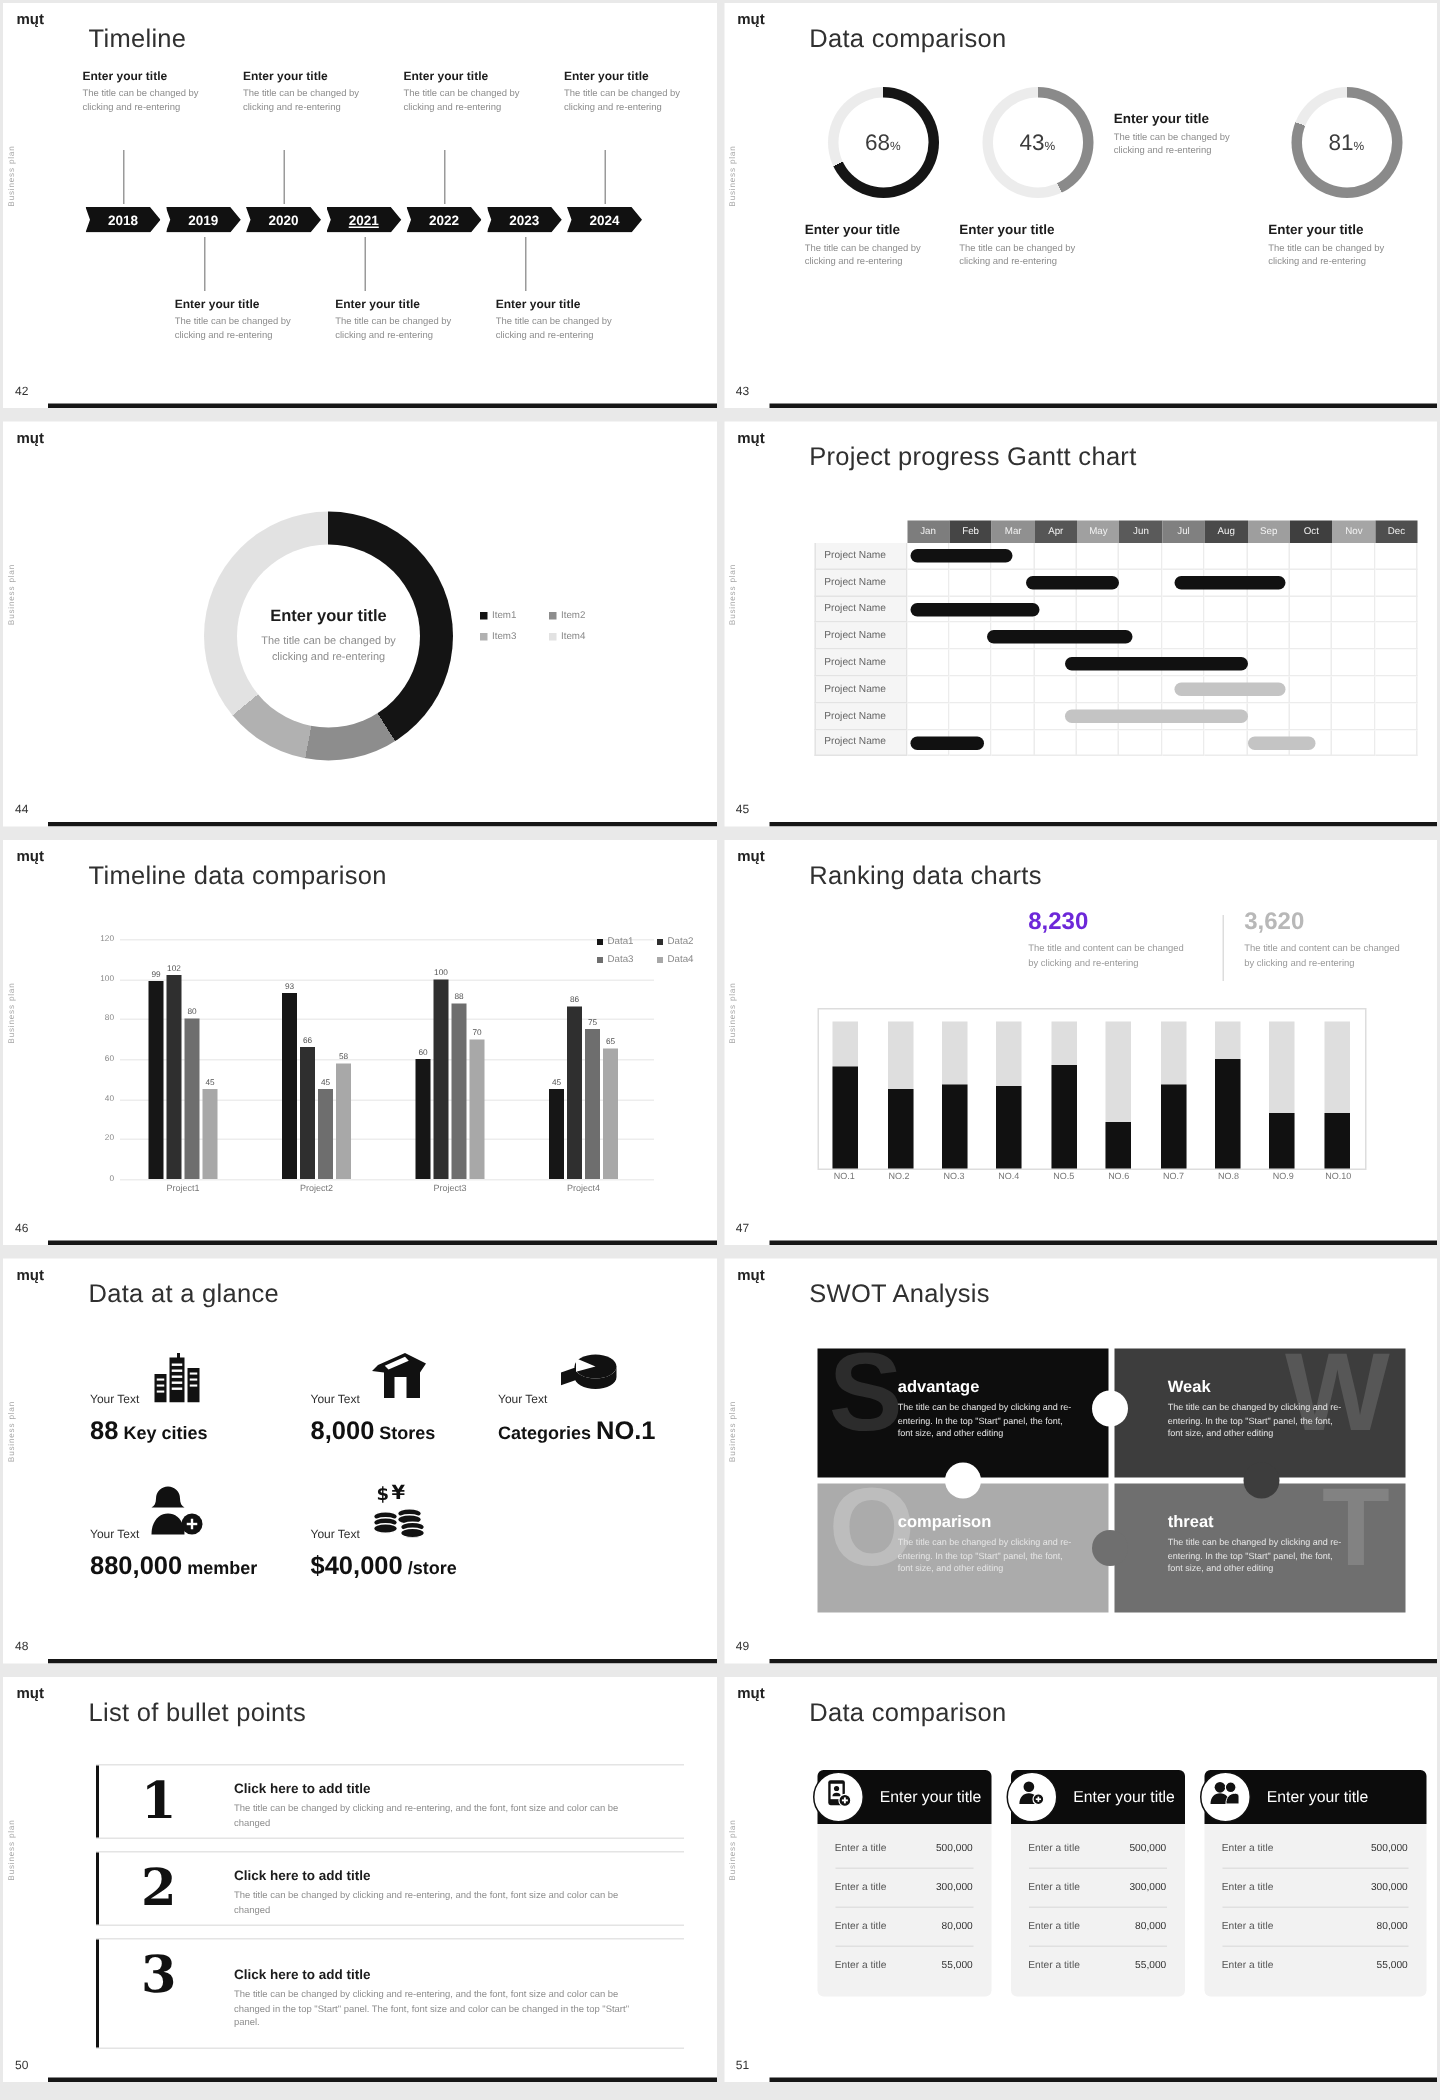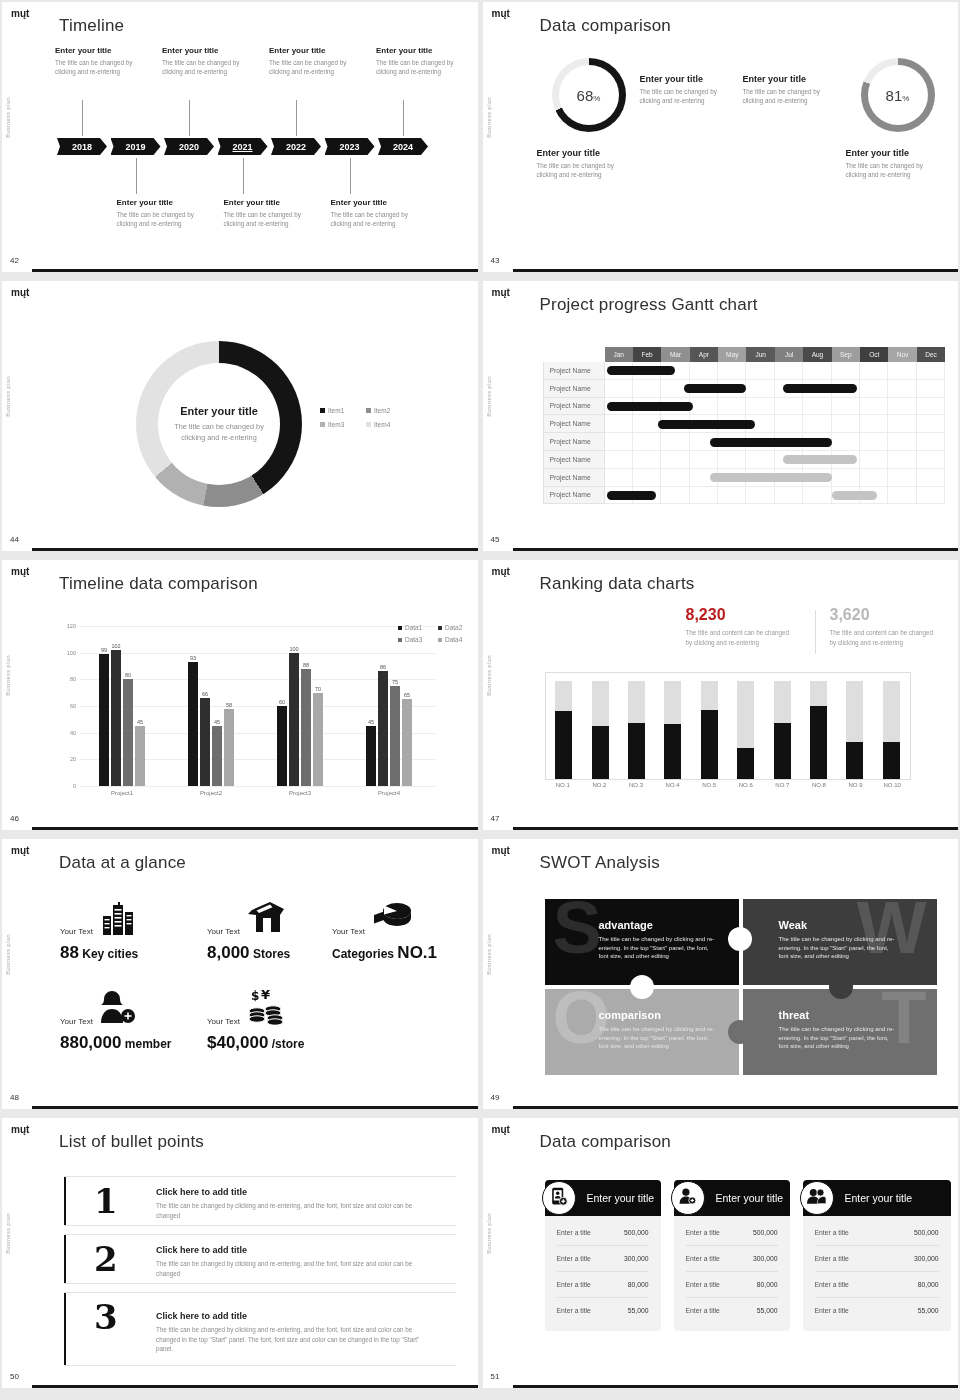--- a/index.html
+++ b/index.html
@@ -179,20 +179,25 @@
               <div class="pct">68<small>%</small></div>
             </div>
           </div>
           <div class="ri-t">Enter your title</div>
           <div class="ri-b">
             <div>The title can be changed by</div>
             <div>clicking and re-entering</div>
           </div>
         </div>
         <div class="ring-item" style="left: 157px; top: 56px;">
+          <div class="ring" style="background: conic-gradient(rgb(138, 138, 138) 0deg, rgb(138, 138, 138) 43%, rgb(236, 236, 236) 43%, rgb(236, 236, 236) 100%);">
+            <div class="hole">
+              <div class="pct">43<small>%</small></div>
+            </div>
+          </div>
           <div class="ri-t">Enter your title</div>
           <div class="ri-b">
             <div>The title can be changed by</div>
             <div>clicking and re-entering</div>
           </div>
         </div>
         <div class="ring-item" style="left: 260px; top: 56px;">
           <div class="ri-t">Enter your title</div>
           <div class="ri-b">
             <div>The title can be changed by</div>
@@ -518,21 +523,21 @@
         </div>
       </div>
   </section>
   <section class="slide">
     <span class="logo">mųt</span>
     <h2 class="stitle">Ranking data charts</h2>
     <span class="side">Business plan</span>
     <span class="page">47</span>
     <div class="content" id="c5">
         <div class="r-stat" style="left: 203px; top: 46px;">
-          <div class="r-num" style="color: #b91c1c;">8,230</div>
+          <div class="r-num" style="color: #6d28d9;">8,230</div>
           <div class="r-cap">
             <div>The title and content can be changed</div>
             <div>by clicking and re-entering</div>
           </div>
         </div>
         <div class="r-stat" style="left: 347px; top: 46px;">
           <div class="r-num" style="color: rgb(184, 184, 184);">3,620</div>
           <div class="r-cap">
             <div>The title and content can be changed</div>
             <div>by clicking and re-entering</div>

